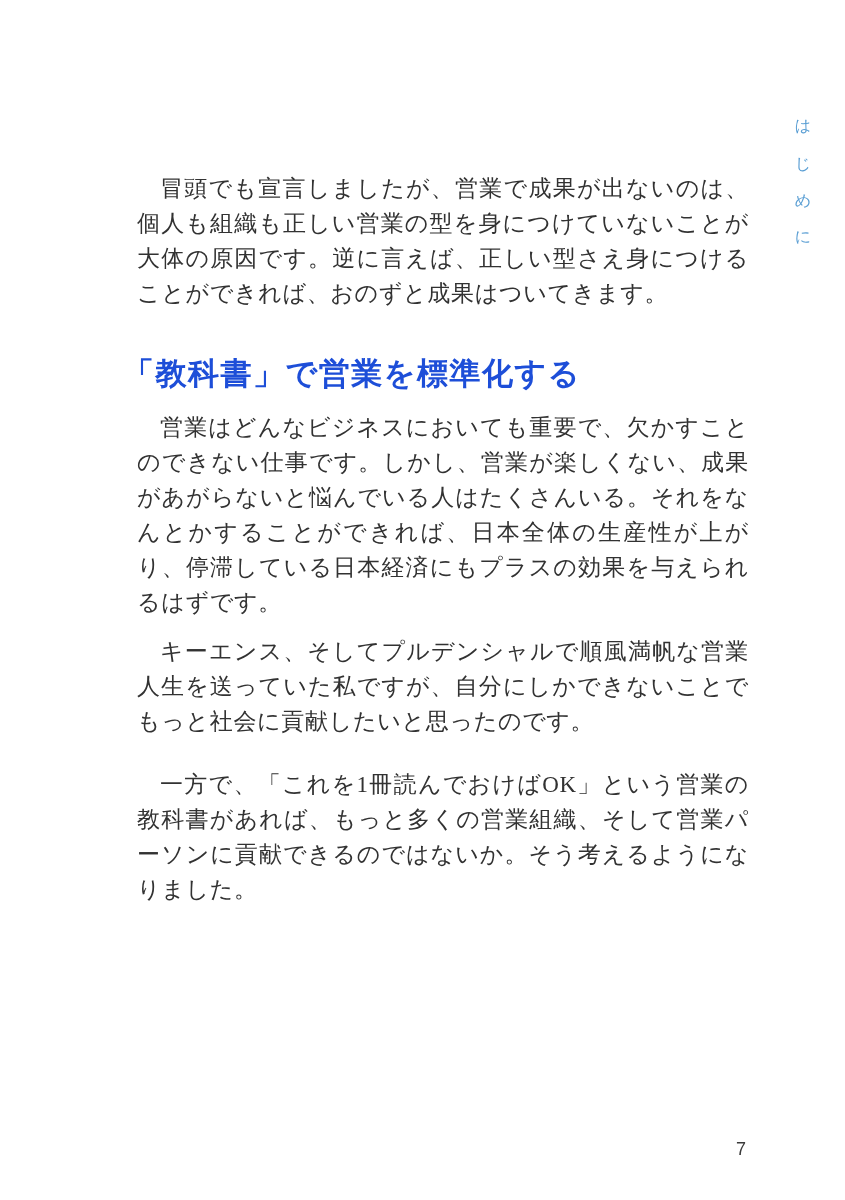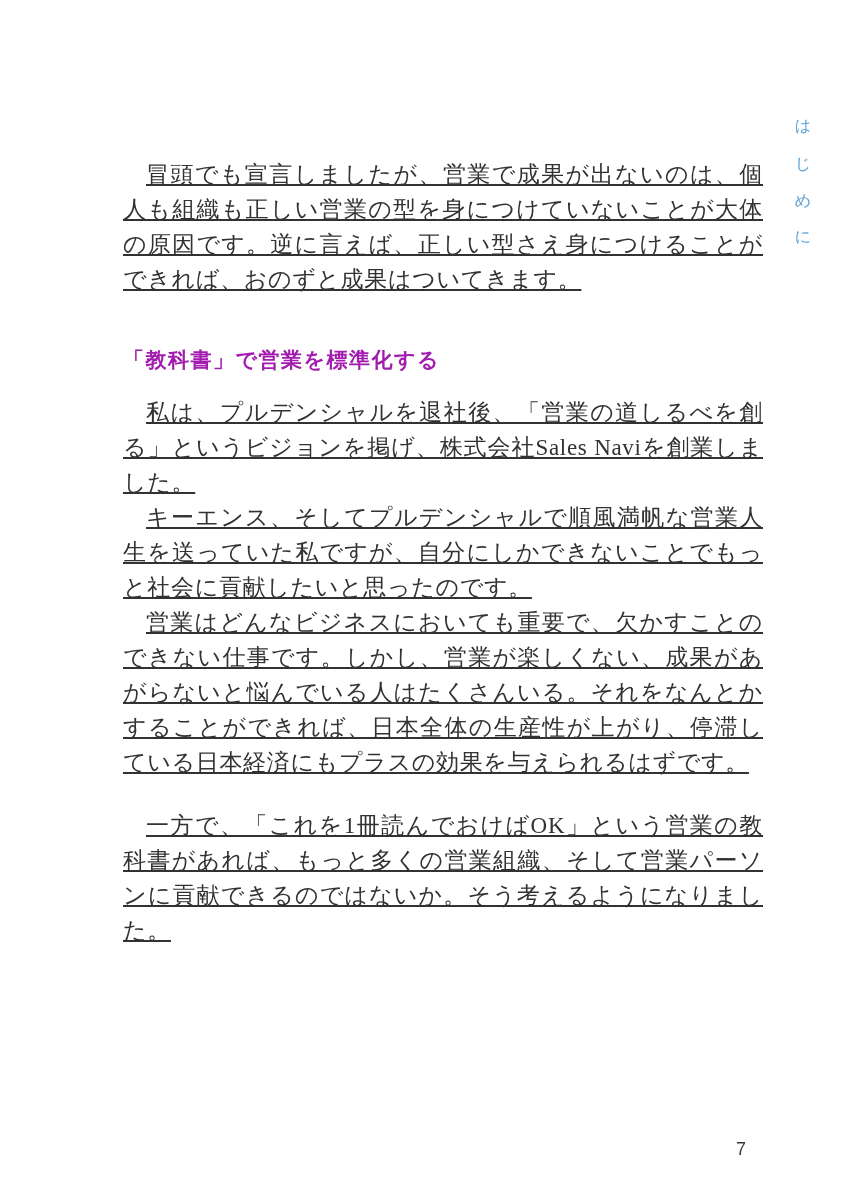--- a/index.html
+++ b/index.html
@@ -19,33 +19,32 @@
     position: absolute;
     left: 123px;
     top: 157px;
     width: 640px;
     color: #323232;
     font-size: 23px;
     line-height: 35px;
     letter-spacing: 0.7px;
   }
   .text-block p {
-    margin: 0;
+    margin: 14px;
     text-indent: 1em;
     text-align: justify;
-    text-decoration: underline;
   }
   .section-heading {
     margin: 41px 0 13px 0;
     font-family: "Liberation Sans", "DejaVu Sans", sans-serif;
     font-weight: bold;
-    font-size: 21px;
+    font-size: 31px;
     line-height: 44px;
     letter-spacing: 1.5px;
-    color: #a21caf;
+    color: #1d4ed8;
     text-indent: 0;
   }
   .paragraph-group + .paragraph-group {
     margin-top: 28px;
   }
   .margin-label {
     position: absolute;
     top: 108px;
     left: 795px;
     writing-mode: vertical-rl;
@@ -72,23 +71,22 @@
 
   <div class="margin-label">はじめに</div>
 
   <div class="text-block">
 
     <p>冒頭でも宣言しましたが、営業で成果が出ないのは、個人も組織も正しい営業の型を身につけていないことが大体の原因です。逆に言えば、正しい型さえ身につけることができれば、おのずと成果はついてきます。</p>
 
     <h1 class="section-heading">「教科書」で営業を標準化する</h1>
 
     <div class="paragraph-group">
-      <p>私は、プルデンシャルを退社後、「営業の道しるべを創る」というビジョンを掲げ、株式会社Sales Naviを創業しました。</p>
+      <p>営業はどんなビジネスにおいても重要で、欠かすことのできない仕事です。しかし、営業が楽しくない、成果があがらないと悩んでいる人はたくさんいる。それをなんとかすることができれば、日本全体の生産性が上がり、停滞している日本経済にもプラスの効果を与えられるはずです。</p>
       <p>キーエンス、そしてプルデンシャルで順風満帆な営業人生を送っていた私ですが、自分にしかできないことでもっと社会に貢献したいと思ったのです。</p>
-      <p>営業はどんなビジネスにおいても重要で、欠かすことのできない仕事です。しかし、営業が楽しくない、成果があがらないと悩んでいる人はたくさんいる。それをなんとかすることができれば、日本全体の生産性が上がり、停滞している日本経済にもプラスの効果を与えられるはずです。</p>
     </div>
 
 
     <div class="paragraph-group">
       <p>一方で、「これを1冊読んでおけばOK」という営業の教科書があれば、もっと多くの営業組織、そして営業パーソンに貢献できるのではないか。そう考えるようになりました。</p>
     </div>
 
   </div>
 
   <div class="page-number">7</div>

